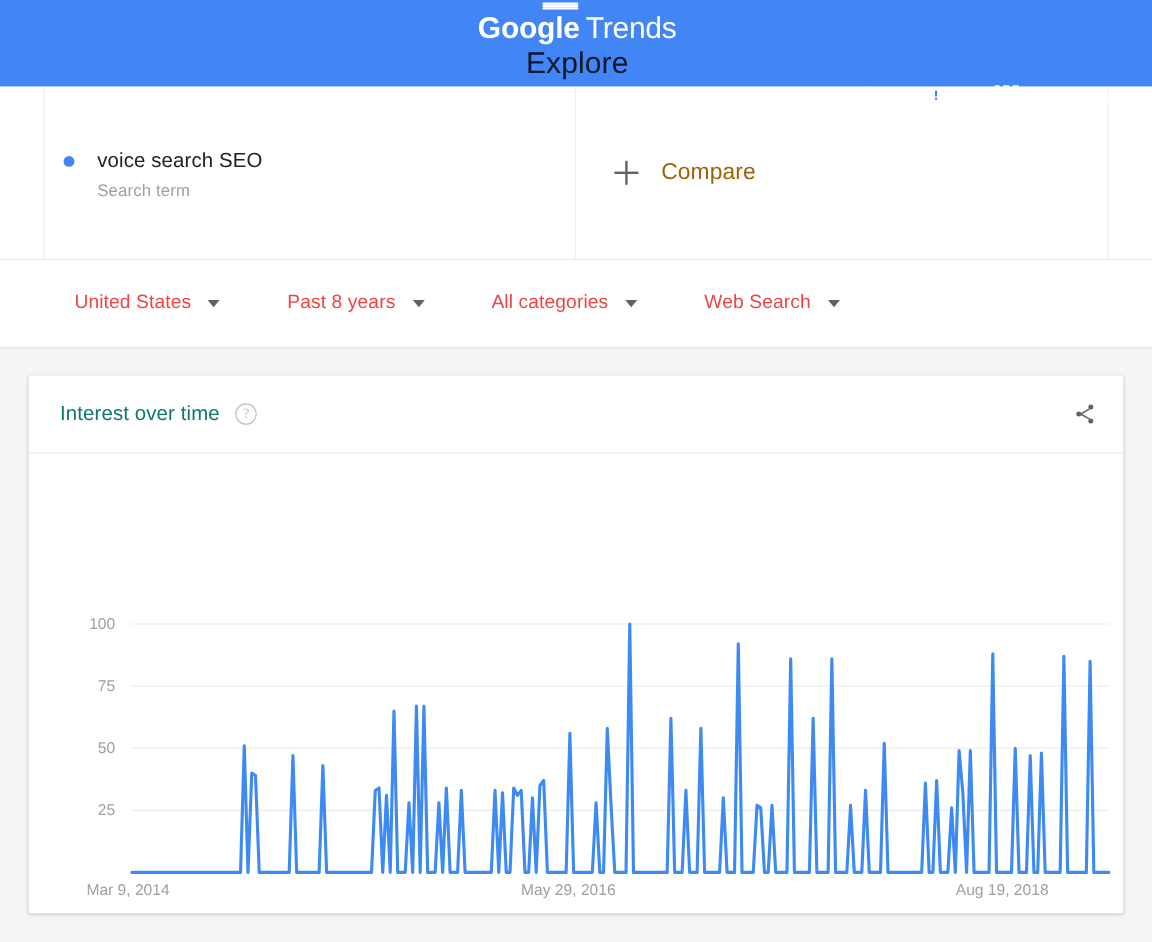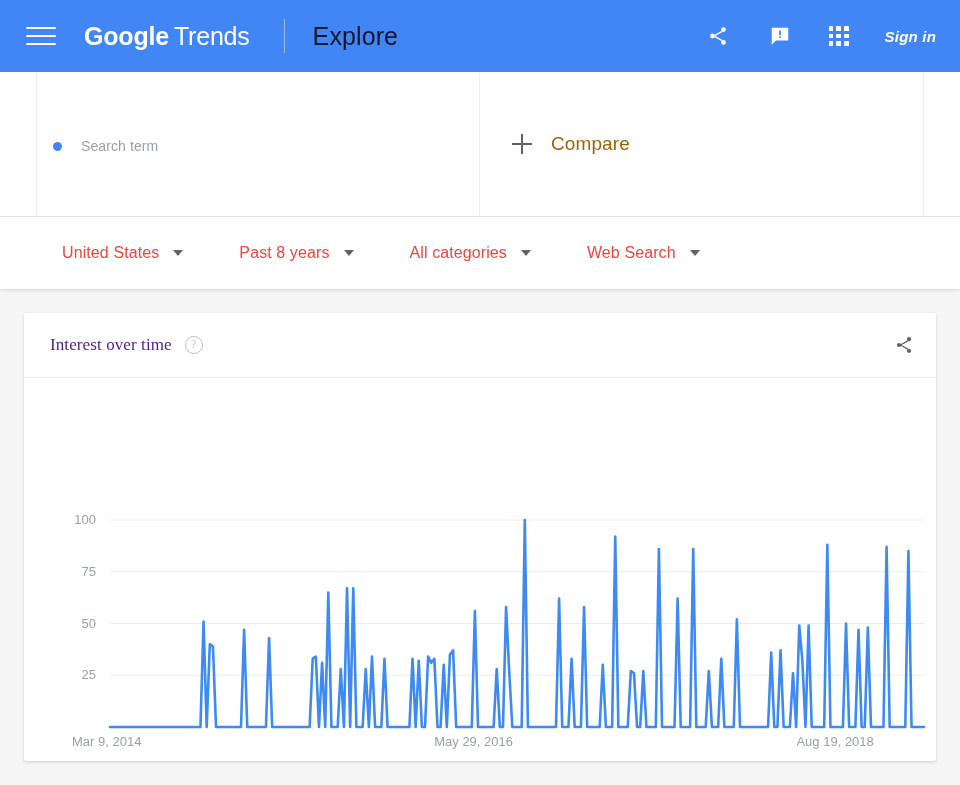--- a/index.html
+++ b/index.html
@@ -14,20 +14,21 @@
 
   
   .appbar {
     height: 72px;
     background: #4285f4;
     display: flex;
     align-items: center;
     padding: 0 24px 0 26px;
     position: relative;
     z-index: 5;
+    flex-direction: column;
   }
   .hamburger {
     width: 30px; height: 22px;
     display: flex; flex-direction: column; justify-content: space-between;
     cursor: pointer;
     margin-right: 28px;
     padding: 2px 0;
   }
   .hamburger span { display: block; height: 2px; background: #ffffff; border-radius: 1px; }
 
@@ -197,23 +198,22 @@
   }
   .card-head {
     height: 65px;
     display: flex;
     align-items: center;
     padding: 0 22px 0 26px;
     border-bottom: 1px solid #ececec;
   }
   .card-title {
     font-size: 17px;
-    color: #4c1d95;
-    letter-spacing: 0.1px;
-    font-family: Liberation Serif, serif;
+    color: #0f766e;
+    letter-spacing: 0.1px;
   }
   .help-icon {
     width: 18px; height: 18px;
     border: 1.5px solid #bdc1c6;
     border-radius: 50%;
     margin-left: 13px;
     color: #bdc1c6;
     font-size: 12px;
     line-height: 15px;
     text-align: center;
@@ -276,20 +276,21 @@
 
     <div class="signin">Sign in</div>
   </div>
 </div>
 
 <div class="terms-row">
   <div class="term-cell">
     <div class="term-inner">
       <div class="term-dot"></div>
       <div>
+        <div class="term-name">voice search SEO</div>
         <div class="term-sub">Search term</div>
       </div>
     </div>
   </div>
 
   <div class="compare-cell">
     <div class="plus"></div>
     <div class="compare-label">Compare</div>
   </div>
 </div>

